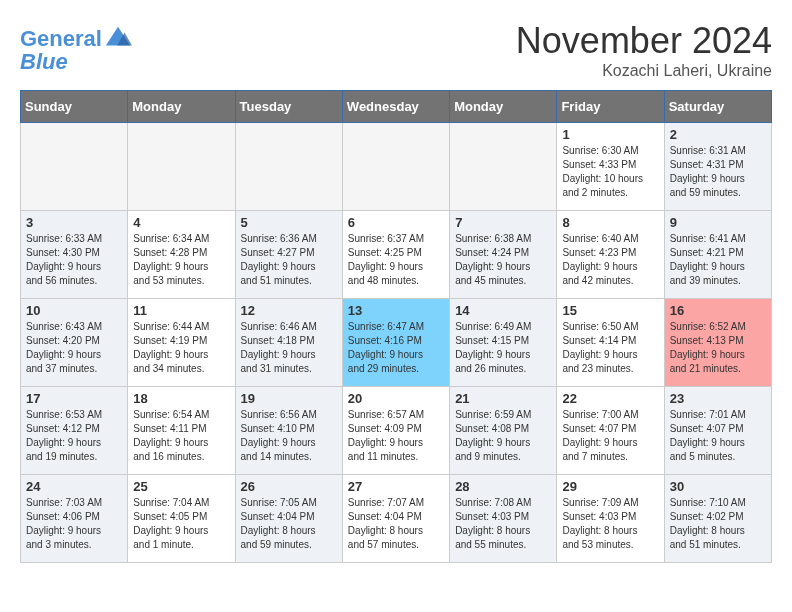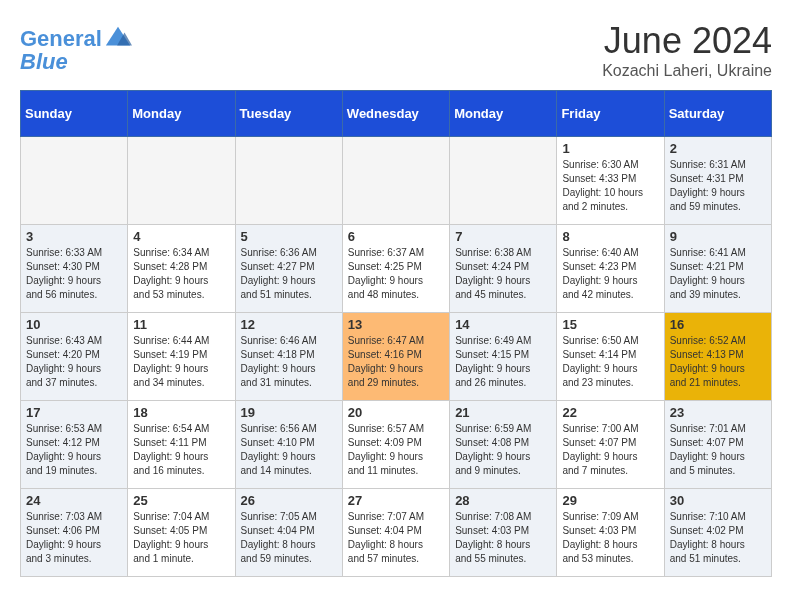--- a/index.html
+++ b/index.html
@@ -46,25 +46,25 @@
     .calendar-subtitle {
       font-size: 16px;
       color: #555;
     }
     table {
       width: 100%;
       border-collapse: collapse;
       table-layout: fixed;
     }
     th {
-      background-color: #1d4ed8;
+      background-color: #737373;
       color: #fff;
       font-size: 13px;
       font-weight: bold;
-      padding: 15px 4px;
+      padding: 8px 4px;
       text-align: left;
       border: 1px solid #3a6aa8;
     }
     td {
       border: 1px solid #ccc;
       vertical-align: top;
       padding: 4px 5px;
       height: 88px;
       font-size: 10.5px;
       color: #333;
@@ -108,21 +108,21 @@
           <polygon points="15,2 28,22 2,22" fill="#4a90d9"></polygon>
           <polygon points="22,8 30,22 14,22" fill="#2a5fa0" opacity="0.7"></polygon>
         </svg>
       </div>
       <div style="font-size:22px;font-weight:bold;color:#333;margin-top:-4px;font-style:italic;">
         <span style="color:#4a90d9;">Blue</span>
       </div>
     </div>
   </div>
   <div class="title-section">
-    <div class="calendar-title">June 2024</div>
+    <div class="calendar-title">November 2024</div>
     <div class="calendar-subtitle">Kozachi Laheri, Ukraine</div>
   </div>
 </div>
 
 <table>
   <thead>
     <tr id="header-row">
         <th>Sunday</th>
         <th>Monday</th>
         <th>Tuesday</th>
@@ -184,33 +184,33 @@
           <div class="day-info">Sunrise: 6:43 AM<br>Sunset: 4:20 PM<br>Daylight: 9 hours<br>and 37 minutes.</div>
         </td>
         <td style="background: rgb(255, 255, 255);">
           <span class="day-num">11</span>
           <div class="day-info">Sunrise: 6:44 AM<br>Sunset: 4:19 PM<br>Daylight: 9 hours<br>and 34 minutes.</div>
         </td>
         <td style="background: rgb(238, 242, 247);">
           <span class="day-num">12</span>
           <div class="day-info">Sunrise: 6:46 AM<br>Sunset: 4:18 PM<br>Daylight: 9 hours<br>and 31 minutes.</div>
         </td>
-        <td style="background: #fdba74; margin-left: 31px;">
+        <td style="background: #7dd3fc; margin-left: 31px;">
           <span class="day-num">13</span>
           <div class="day-info">Sunrise: 6:47 AM<br>Sunset: 4:16 PM<br>Daylight: 9 hours<br>and 29 minutes.</div>
         </td>
         <td style="background: rgb(238, 242, 247);">
           <span class="day-num">14</span>
           <div class="day-info">Sunrise: 6:49 AM<br>Sunset: 4:15 PM<br>Daylight: 9 hours<br>and 26 minutes.</div>
         </td>
         <td style="background: rgb(255, 255, 255);">
           <span class="day-num">15</span>
           <div class="day-info">Sunrise: 6:50 AM<br>Sunset: 4:14 PM<br>Daylight: 9 hours<br>and 23 minutes.</div>
         </td>
-        <td style="background: #eab308;">
+        <td style="background: #fca5a5;">
           <span class="day-num">16</span>
           <div class="day-info">Sunrise: 6:52 AM<br>Sunset: 4:13 PM<br>Daylight: 9 hours<br>and 21 minutes.</div>
         </td>
       </tr>
       <tr>
         <td style="background: rgb(238, 242, 247);">
           <span class="day-num">17</span>
           <div class="day-info">Sunrise: 6:53 AM<br>Sunset: 4:12 PM<br>Daylight: 9 hours<br>and 19 minutes.</div>
         </td>
         <td style="background: rgb(255, 255, 255);">

